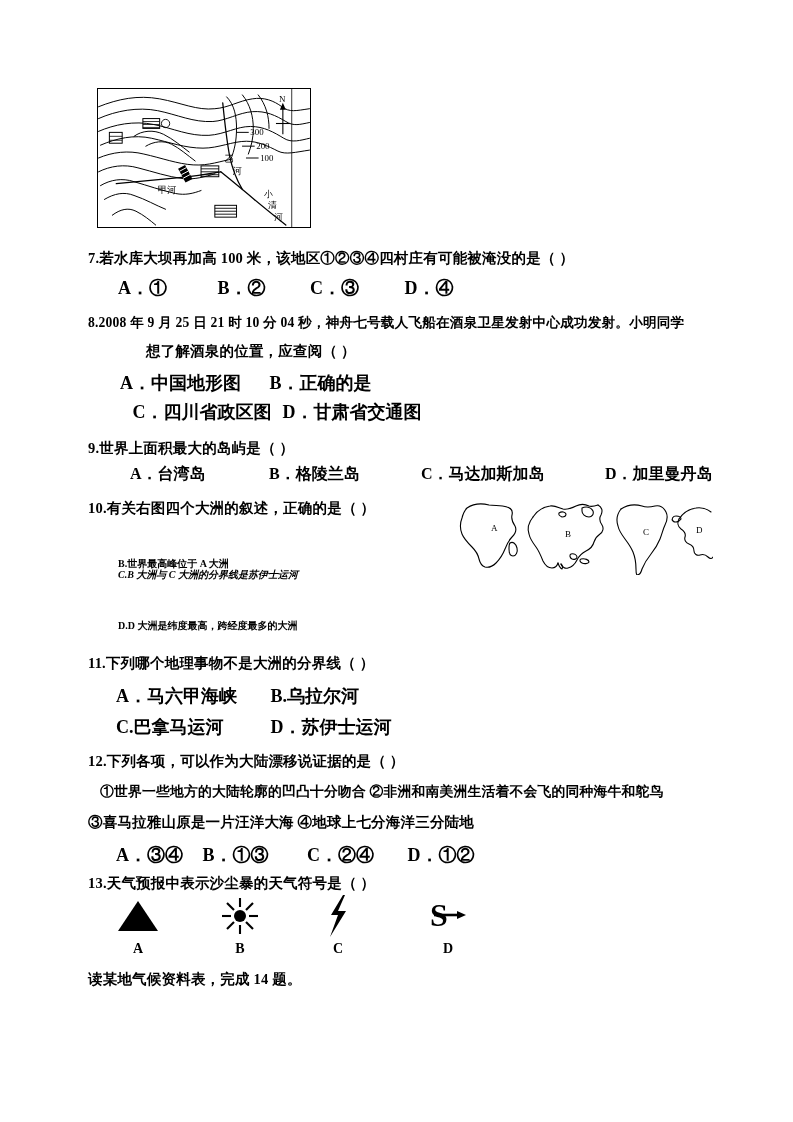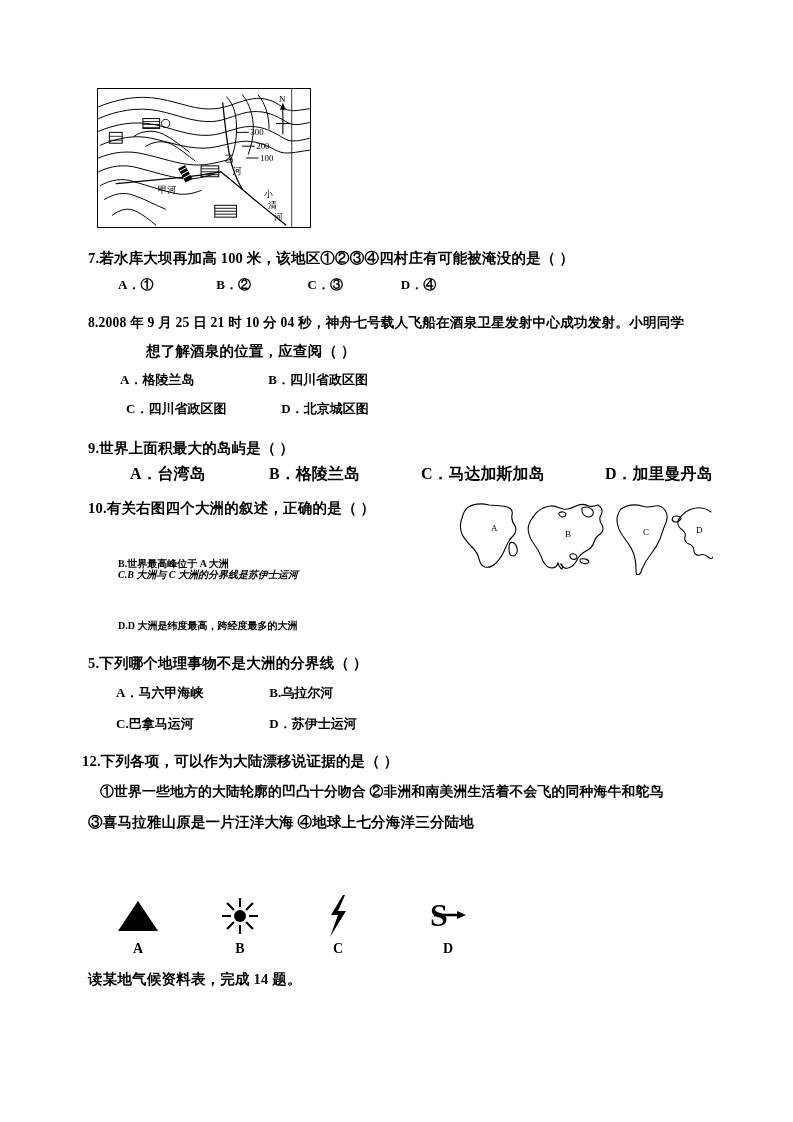--- a/index.html
+++ b/index.html
@@ -27,21 +27,21 @@
   .q {
     position: absolute;
     font-size: 14.5px;
     line-height: 1.55;
     font-weight: 700;
     letter-spacing: 0.2px;
     white-space: nowrap;
   }
   .opts {
     position: absolute;
-    font-size: 13px;
+    font-size: 18px;
     font-weight: 700;
     white-space: nowrap;
   }
   .opts span.opt {
     display: inline-block;
   }
   .stem-line {
     position: absolute;
     font-size: 10px;
     font-weight: 700;
@@ -223,26 +223,26 @@
   <div class="opts" style="left:118px; top:276px;">
     <span class="opt" style="width:95px;">A．①</span>
     <span class="opt" style="width:88px;">B．②</span>
     <span class="opt" style="width:90px;">C．③</span>
     <span class="opt">D．④</span>
   </div>
 
   <div class="q" style="left:88px; top:312px; font-size:13.6px;">8.2008 年 9 月 25 日 21 时 10 分 04 秒，神舟七号载人飞船在酒泉卫星发射中心成功发射。小明同学</div>
   <div class="q" style="left:106px; top:340px;margin-left:40px;">想了解酒泉的位置，应查阅（      ）</div>
   <div class="opts" style="left:120px; top:371px;">
-    <span class="opt" style="width:145px;">A．格陵兰岛</span>
-    <span class="opt">B．四川省政区图</span>
+    <span class="opt" style="width:145px;">A．中国地形图</span>
+    <span class="opt">B．正确的是</span>
   </div>
   <div class="opts" style="left:126px; top:400px;">
-    <span class="opt" style="width:152px;">C．四川省政区图</span>
-    <span class="opt">D．北京城区图</span>
+    <span class="opt" style="width:152px;text-align:center;">C．四川省政区图</span>
+    <span class="opt">D．甘肃省交通图</span>
   </div>
 
   <div class="q" style="left:88px; top:437px;">9.世界上面积最大的岛屿是（      ）</div>
   <div class="opts" style="left:118px; top:464px; font-size:16px;margin-left:12px;">
     <span class="opt" style="width:135px;">A．台湾岛</span>
     <span class="opt" style="width:148px;">B．格陵兰岛</span>
     <span class="opt" style="width:180px;">C．马达加斯加岛</span>
     <span class="opt">D．加里曼丹岛</span>
   </div>
 
@@ -288,34 +288,41 @@
                  C239,57 242,59 245,58 C248,57 251,58 253,60 C255,62 257,62 258,60"></path>
         <path d="M226,22 C224,25 220,26 218,24 C216,22 218,19 221,19 C224,19 226,20 226,22 Z"></path>
       </g>
       <text x="36" y="34" font-family="Liberation Serif, serif" font-size="9" fill="#000">A</text>
       <text x="110" y="40" font-family="Liberation Serif, serif" font-size="9" fill="#000">B</text>
       <text x="188" y="38" font-family="Liberation Serif, serif" font-size="9" fill="#000">C</text>
       <text x="241" y="36" font-family="Liberation Serif, serif" font-size="9" fill="#000">D</text>
     </svg>
   </div>
 
-  <div class="q" style="left:88px; top:652px;">5.下列哪个地理事物不是大洲的分界线（      ）</div>
+  <div class="q" style="left:88px; top:652px;">11.下列哪个地理事物不是大洲的分界线（      ）</div>
   <div class="opts" style="left:116px; top:684px;">
     <span class="opt" style="width:150px;">A．马六甲海峡</span>
     <span class="opt">B.乌拉尔河</span>
   </div>
   <div class="opts" style="left:116px; top:715px;">
     <span class="opt" style="width:150px;">C.巴拿马运河</span>
     <span class="opt">D．苏伊士运河</span>
   </div>
 
-  <div class="q" style="left:82px; top:750px;">12.下列各项，可以作为大陆漂移说证据的是（      ）</div>
+  <div class="q" style="left:88px; top:750px;">12.下列各项，可以作为大陆漂移说证据的是（      ）</div>
   <div class="q" style="left:88px; top:811px;">③喜马拉雅山原是一片汪洋大海    ④地球上七分海洋三分陆地</div>
   <div class="q" style="left:100px; top:781px; font-size:13.8px;">①世界一些地方的大陆轮廓的凹凸十分吻合    ②非洲和南美洲生活着不会飞的同种海牛和鸵鸟</div>
-
+  <div class="opts" style="left:116px; top:843px;">
+    <span class="opt" style="width:82px;">A．③④</span>
+    <span class="opt" style="width:100px;">B．①③</span>
+    <span class="opt" style="width:96px;">C．②④</span>
+    <span class="opt">D．①②</span>
+  </div>
+
+  <div class="q" style="left:88px; top:872px;">13.天气预报中表示沙尘暴的天气符号是（      ）</div>
 
   <div id="weather-symbols">
 
     <div class="wsym" id="wsym-a">
       <div class="glyph">
         <div class="tri"></div>
       </div>
       <div class="wlabel">A</div>
     </div>
 

